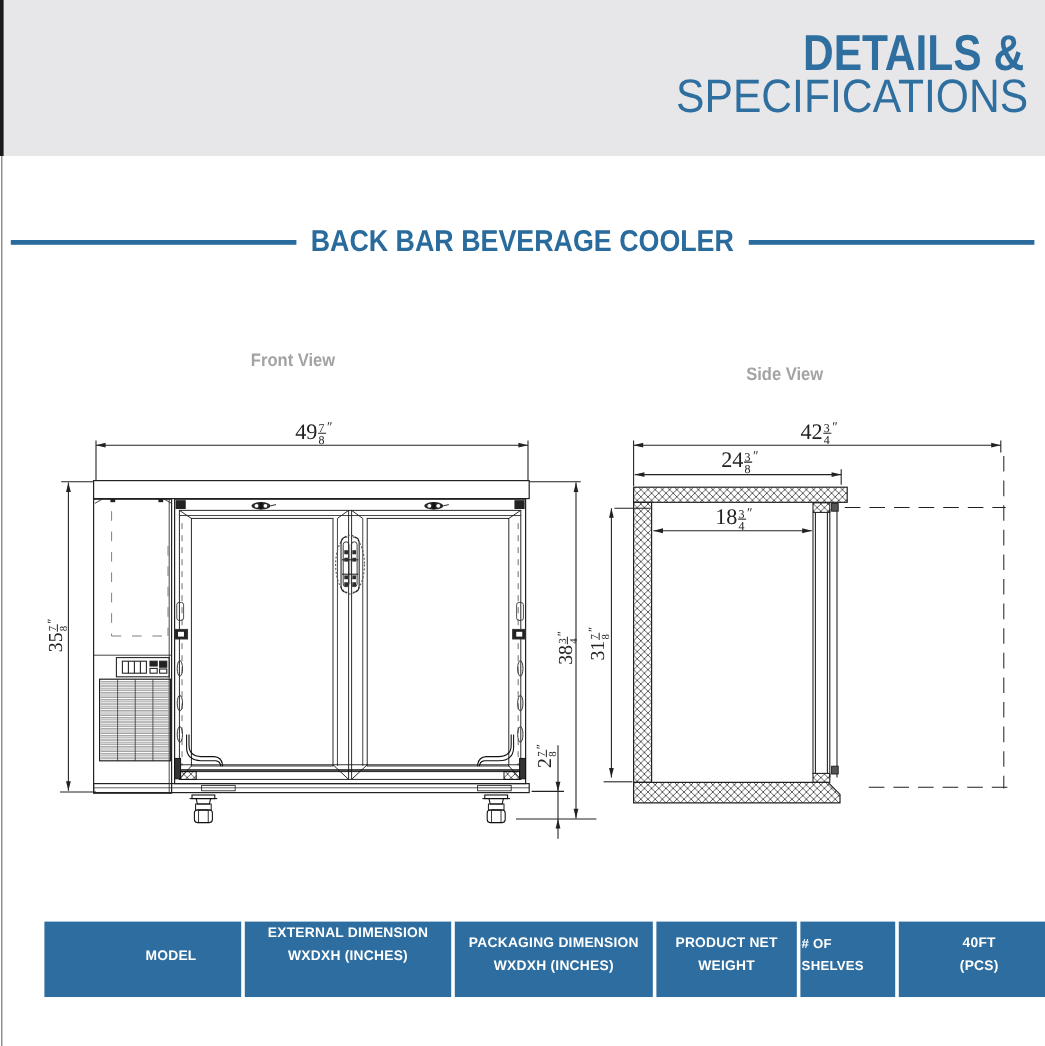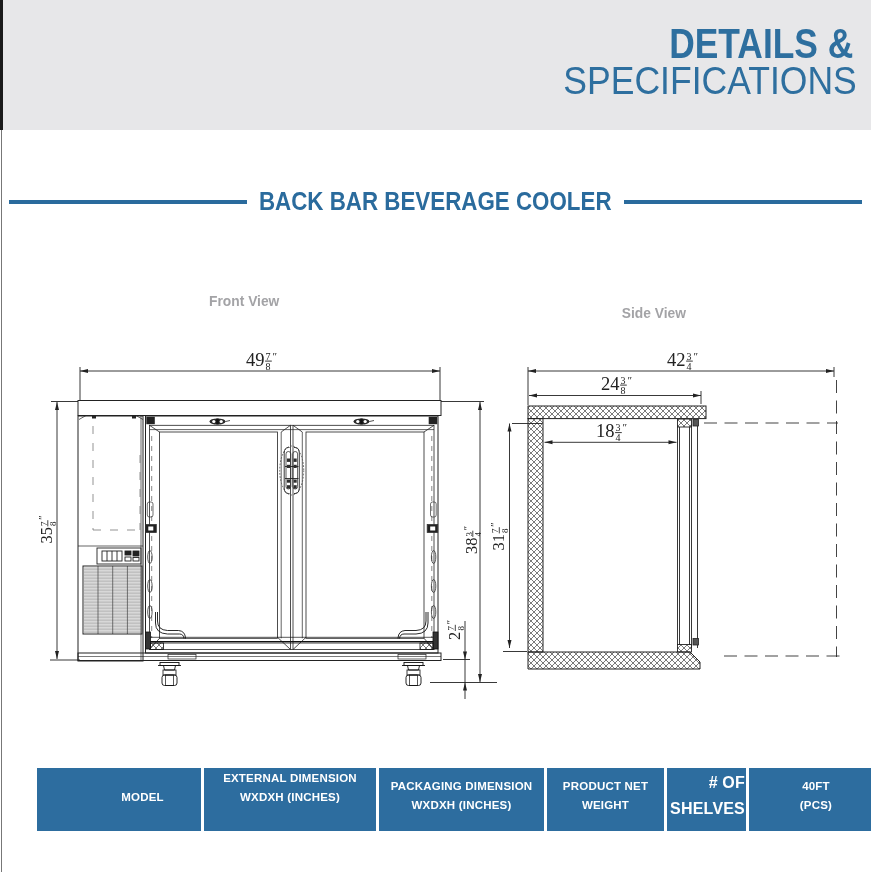--- a/index.html
+++ b/index.html
@@ -408,21 +408,21 @@
 
 <div class="abs" style="left:37px;top:768px;width:799px;">
   <table style="border-collapse:separate;border-spacing:3px 0;width:799px;table-layout:fixed;margin-left:-3px;">
 
     <tbody>
         <tr style="height:54px;">
       <td style="width:115px;background:#2d6d9f;color:#fff;text-align:center;vertical-align:middle;font-size:11.5px;font-weight:bold;letter-spacing:0.2px;padding-bottom:5px;padding-left:48px;">MODEL</td>
       <td style="width:170px;background:#2d6d9f;color:#fff;text-align:center;vertical-align:middle;font-size:11.5px;font-weight:bold;letter-spacing:0.2px;line-height:1.65;padding-bottom:24px;">EXTERNAL DIMENSION<br>WXDXH (INCHES)</td>
       <td style="width:163px;background:#2d6d9f;color:#fff;text-align:center;vertical-align:middle;font-size:11.5px;font-weight:bold;letter-spacing:0.2px;line-height:1.65;padding-bottom:8px;">PACKAGING DIMENSION<br>WXDXH (INCHES)</td>
       <td style="width:115px;background:#2d6d9f;color:#fff;text-align:center;vertical-align:middle;font-size:11.5px;font-weight:bold;letter-spacing:0.2px;line-height:1.65;padding-bottom:8px;margin-left:36px;">PRODUCT NET<br>WEIGHT</td>
-      <td style="width:77px;background:#2d6d9f;color:#fff;text-align:right;vertical-align:middle;font-size:16px;font-weight:bold;letter-spacing:0.2px;line-height:1.65;padding-bottom:8px;"># OF<br>SHELVES</td>
+      <td style="width:77px;background:#2d6d9f;color:#fff;text-align:left;vertical-align:middle;font-size:11px;font-weight:bold;letter-spacing:0.2px;line-height:1.65;padding-bottom:8px;"># OF<br>SHELVES</td>
       <td style="width:132px;background:#2d6d9f;color:#fff;text-align:center;vertical-align:middle;font-size:11.5px;font-weight:bold;letter-spacing:0.2px;line-height:1.65;padding-bottom:8px;">40FT<br>(PCS)</td>
     </tr>
 
     <tr style="height:6px;">
           <td colspan="6" style="background:#fff"></td>
         </tr>
 
   </tbody>
     </table>
 </div>

